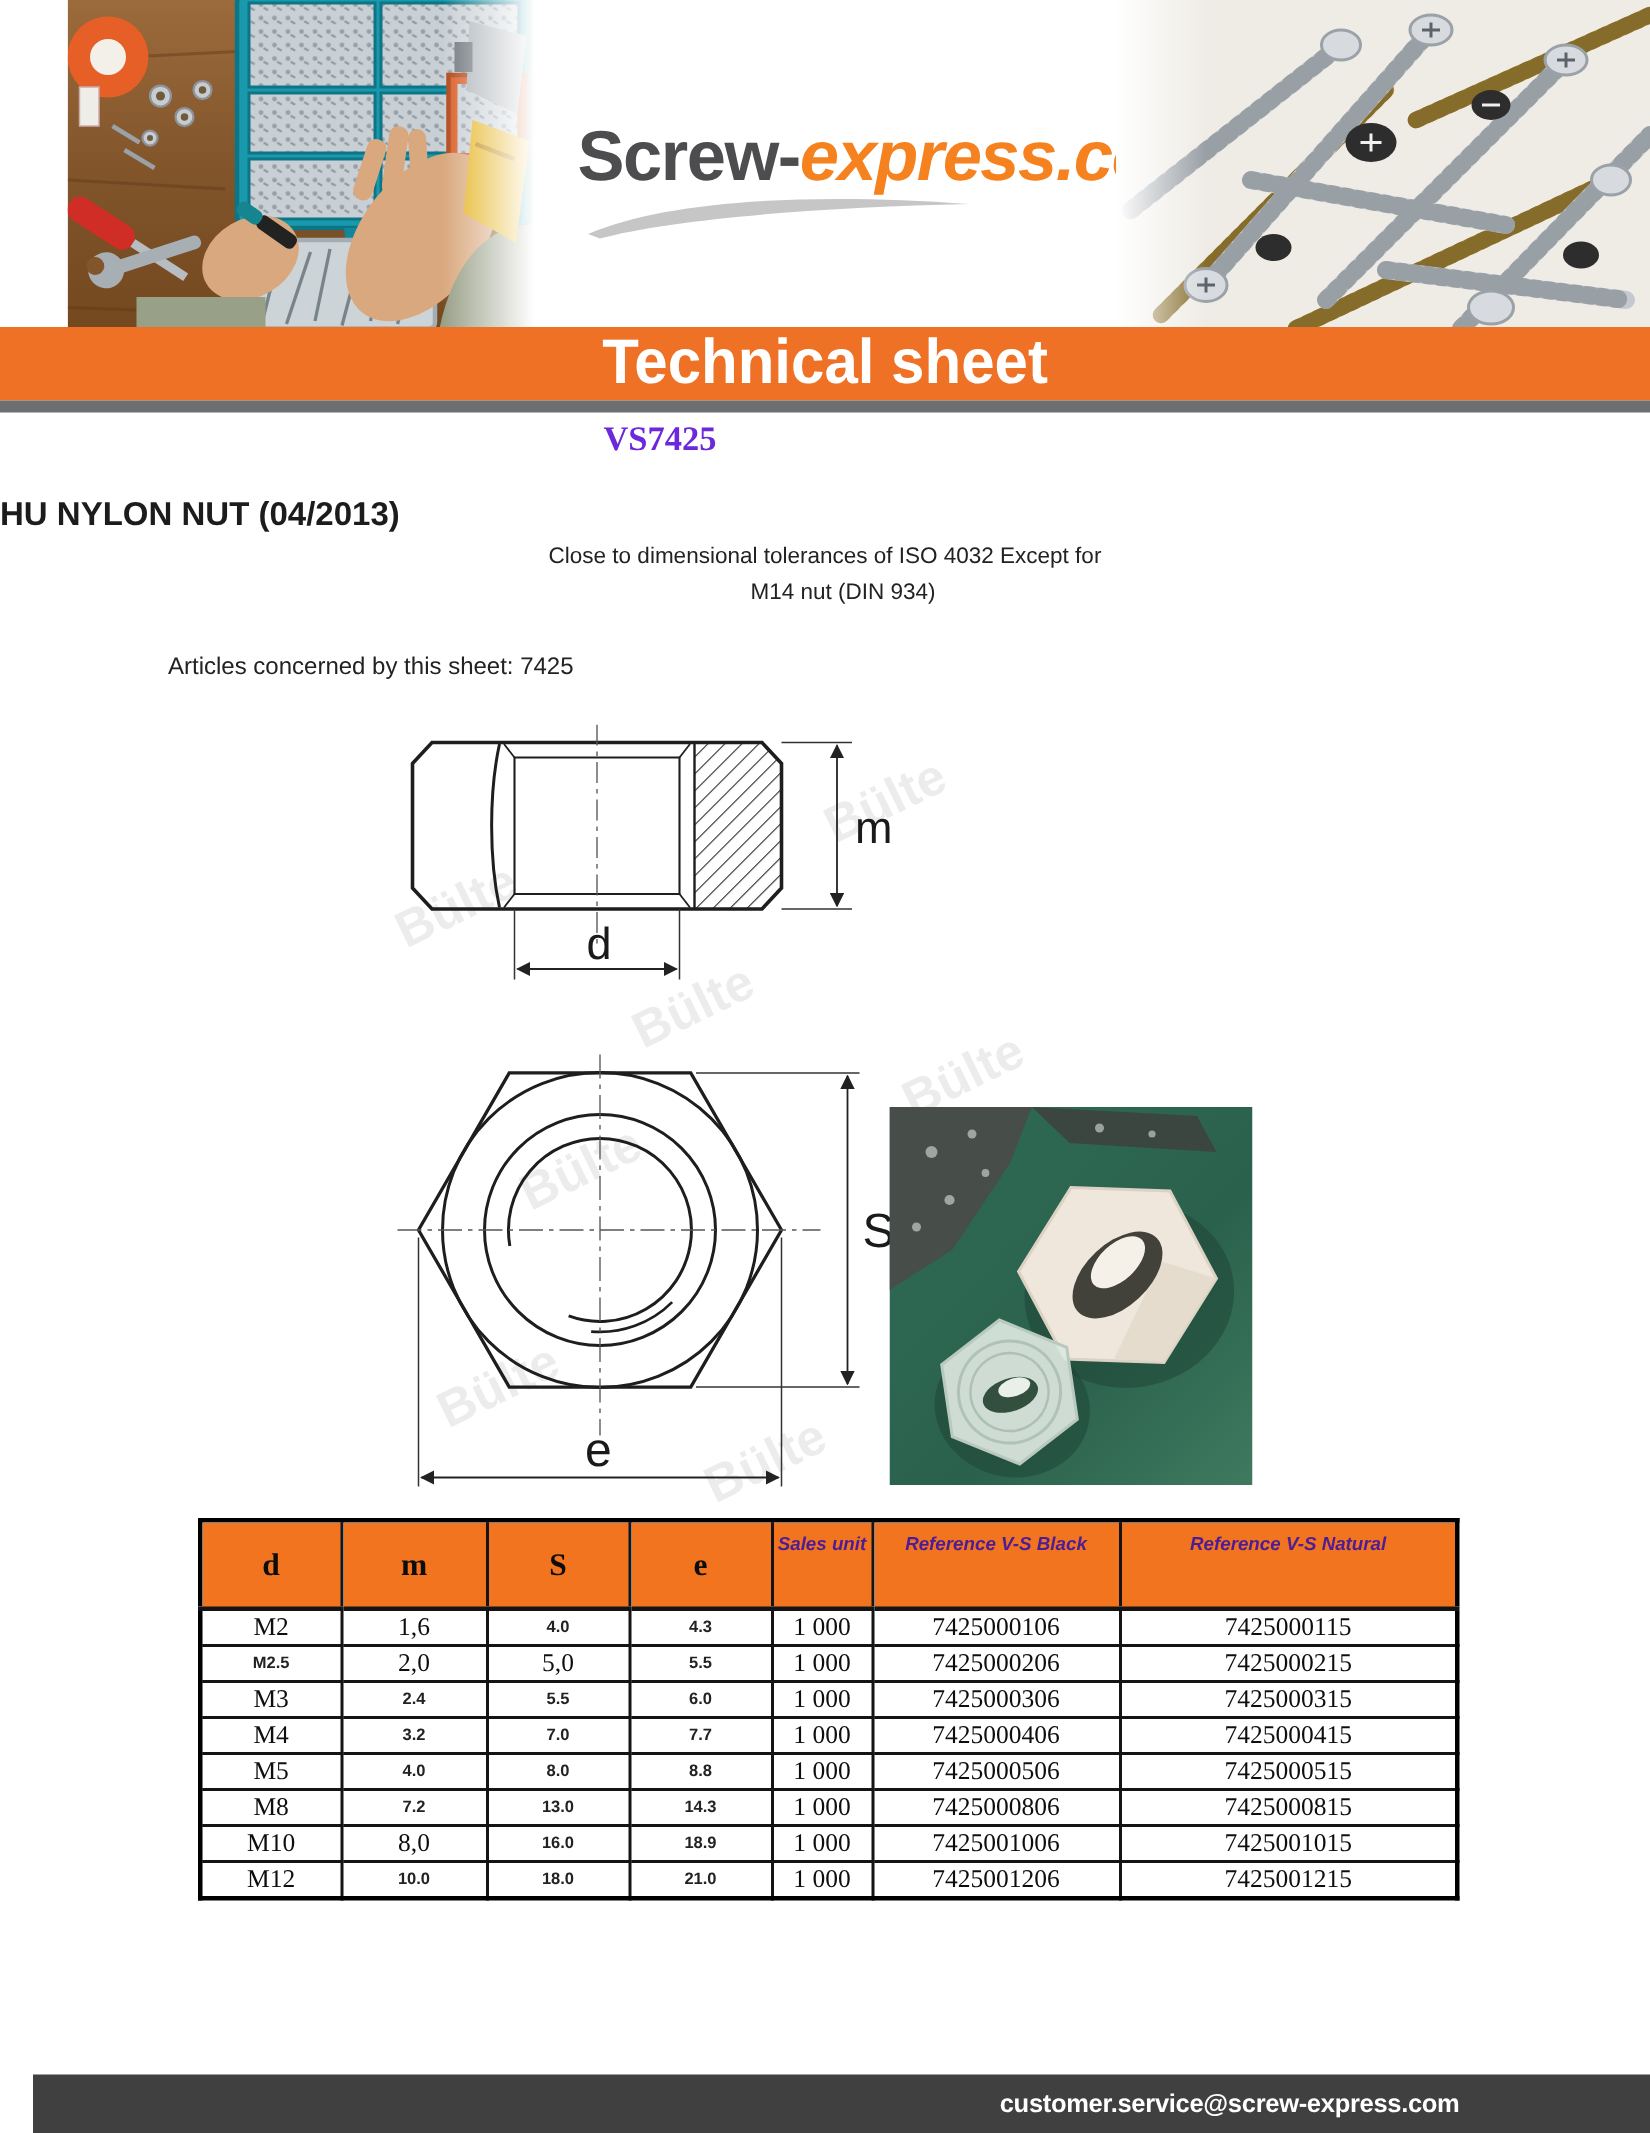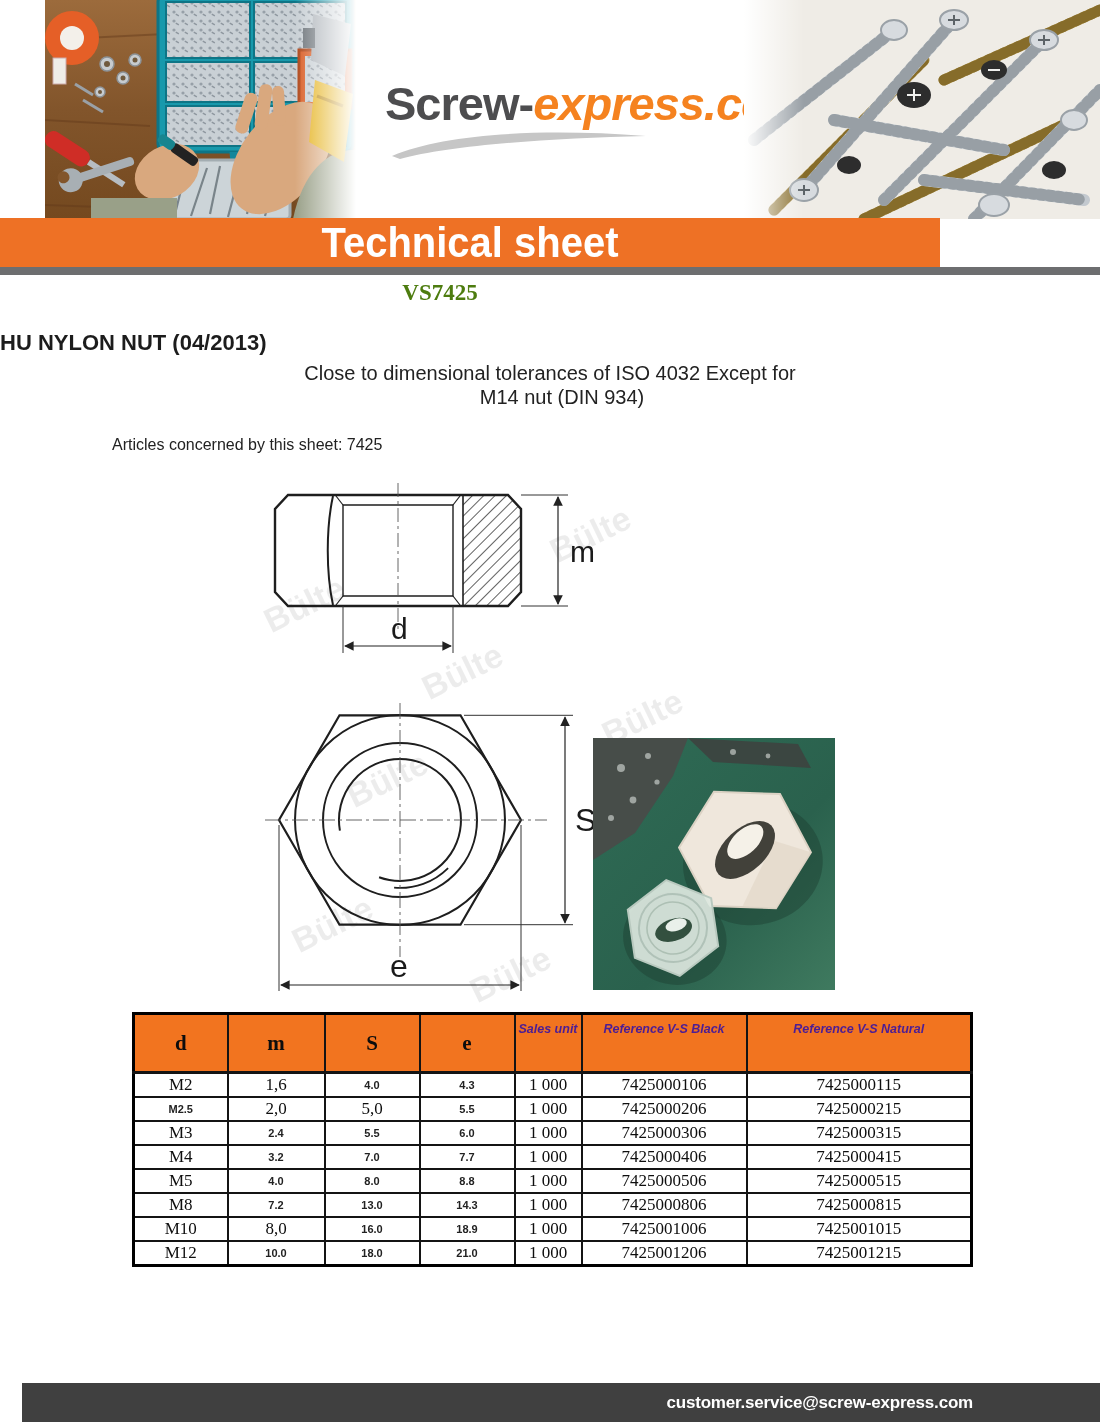--- a/index.html
+++ b/index.html
@@ -12,32 +12,32 @@
   .photo-right{left:744px;width:356px;}
 
   
   .logo{position:absolute;left:385px;top:76px;width:360px;white-space:nowrap;
         font-weight:bold;font-size:47px;letter-spacing:-1px;}
   .lg1{color:#4d4d4f;}
   .lg2{color:#f5821f;font-style:italic;}
   .swoosh{position:absolute;left:388px;top:126px;}
 
   
-  .banner{position:absolute;left:0;top:218px;width:940px;height:49px;background:#ee7125;
+  .banner{position:absolute;left:0;top:218px;width:1100px;height:49px;background:#ee7125;
           display:flex;align-items:center;justify-content:center;}
   .banner span{color:#ffffff;font-weight:800;font-size:40px;letter-spacing:0px;
                transform:scaleY(1.05);}
   .strip{position:absolute;left:0;top:267px;width:1100px;height:8px;background:#6d6e70;}
 
   
   .code{position:absolute;left:0;top:280px;width:880px;text-align:center;
-        font-family:"Liberation Serif",serif;font-weight:bold;font-size:23px;color:#4d7c0f;}
+        font-family:"Liberation Serif",serif;font-weight:bold;font-size:23px;color:#6d28d9;}
   .title{position:absolute;left:0;top:330px;width:1100px;text-align:left;
          font-size:22px;font-weight:600;color:#1c1c1c;}
-  .sub{position:absolute;left:0;width:1100px;text-align:center;font-size:20px;
+  .sub{position:absolute;left:0;width:1100px;text-align:center;font-size:15px;
        font-weight:500;color:#222;}
   .s1{top:362px;}
   .s2{top:386px;padding-left:12px;}
   .articles{position:absolute;left:112px;top:436px;font-size:16px;font-weight:500;color:#222;}
 
   
   .svg-abs{position:absolute;}
   .wm{position:absolute;font-weight:bold;font-size:34px;color:#8f8f8f;opacity:0.16;
       transform:rotate(-26deg);pointer-events:none;}
 

